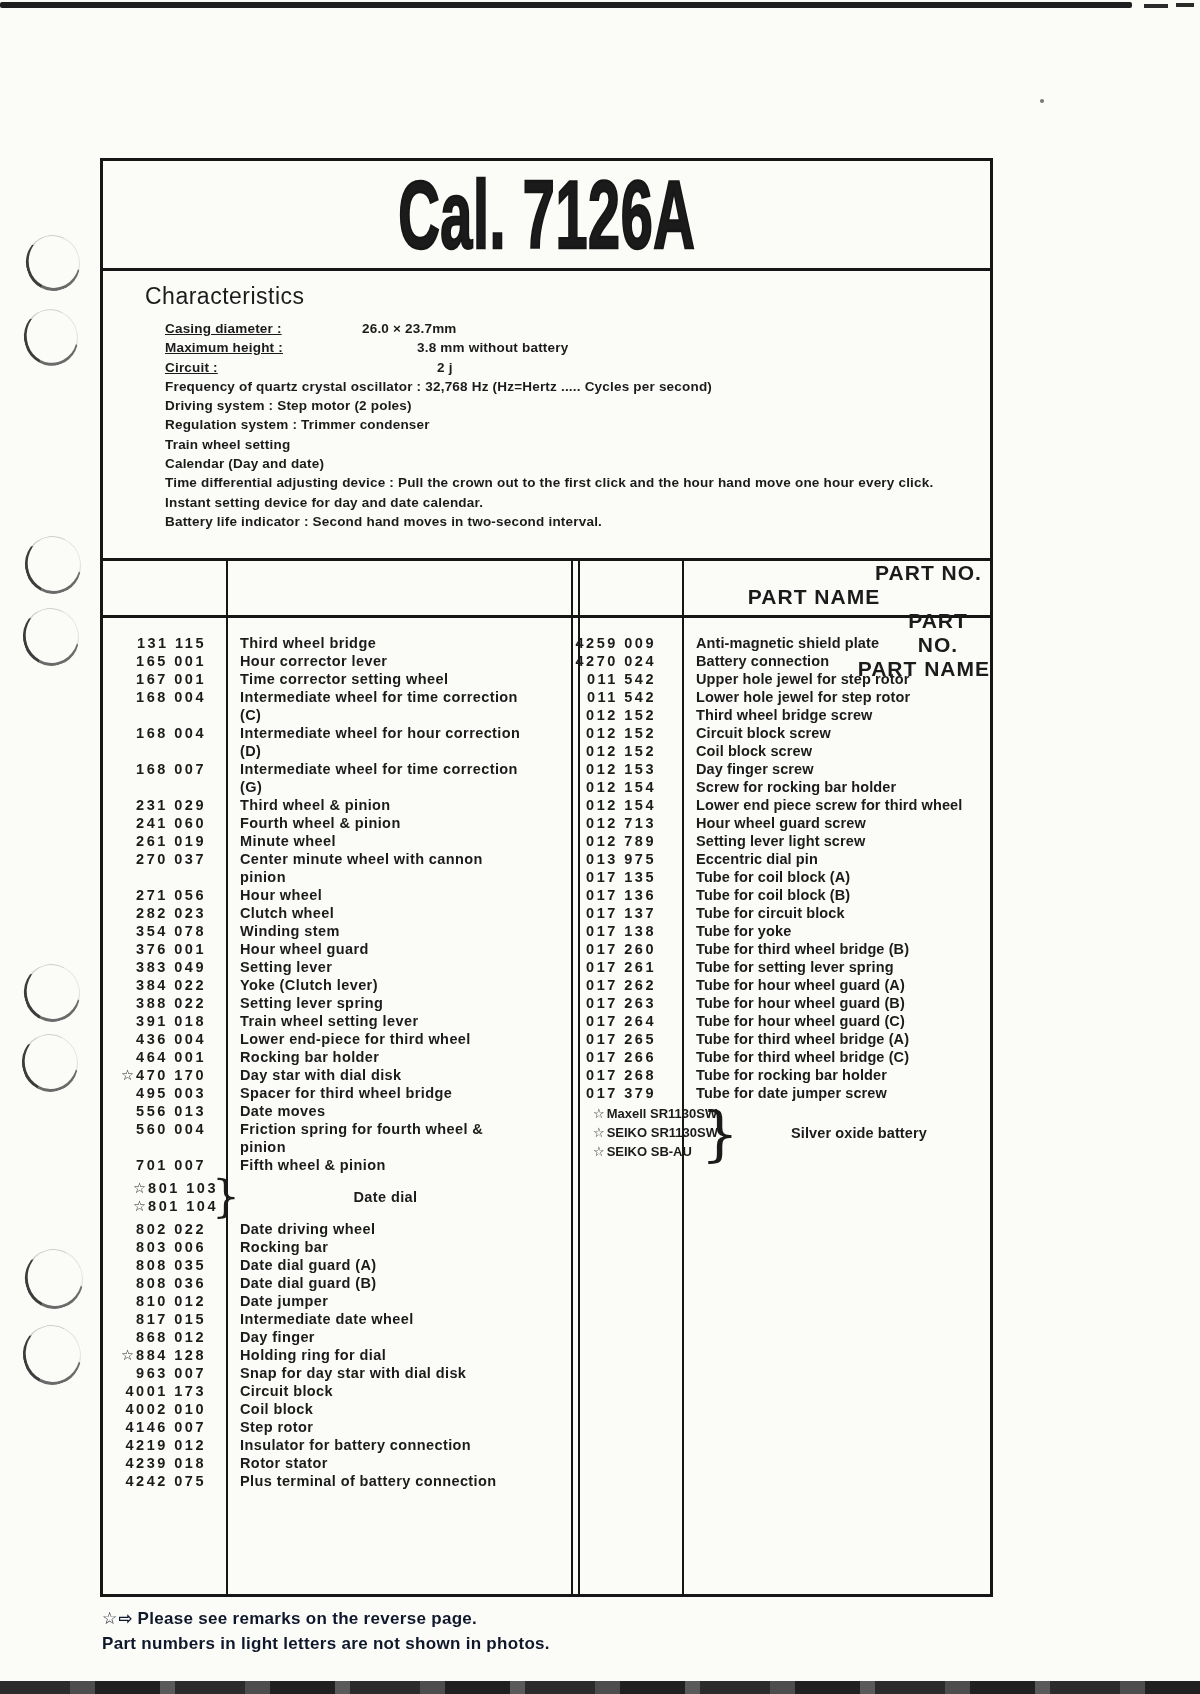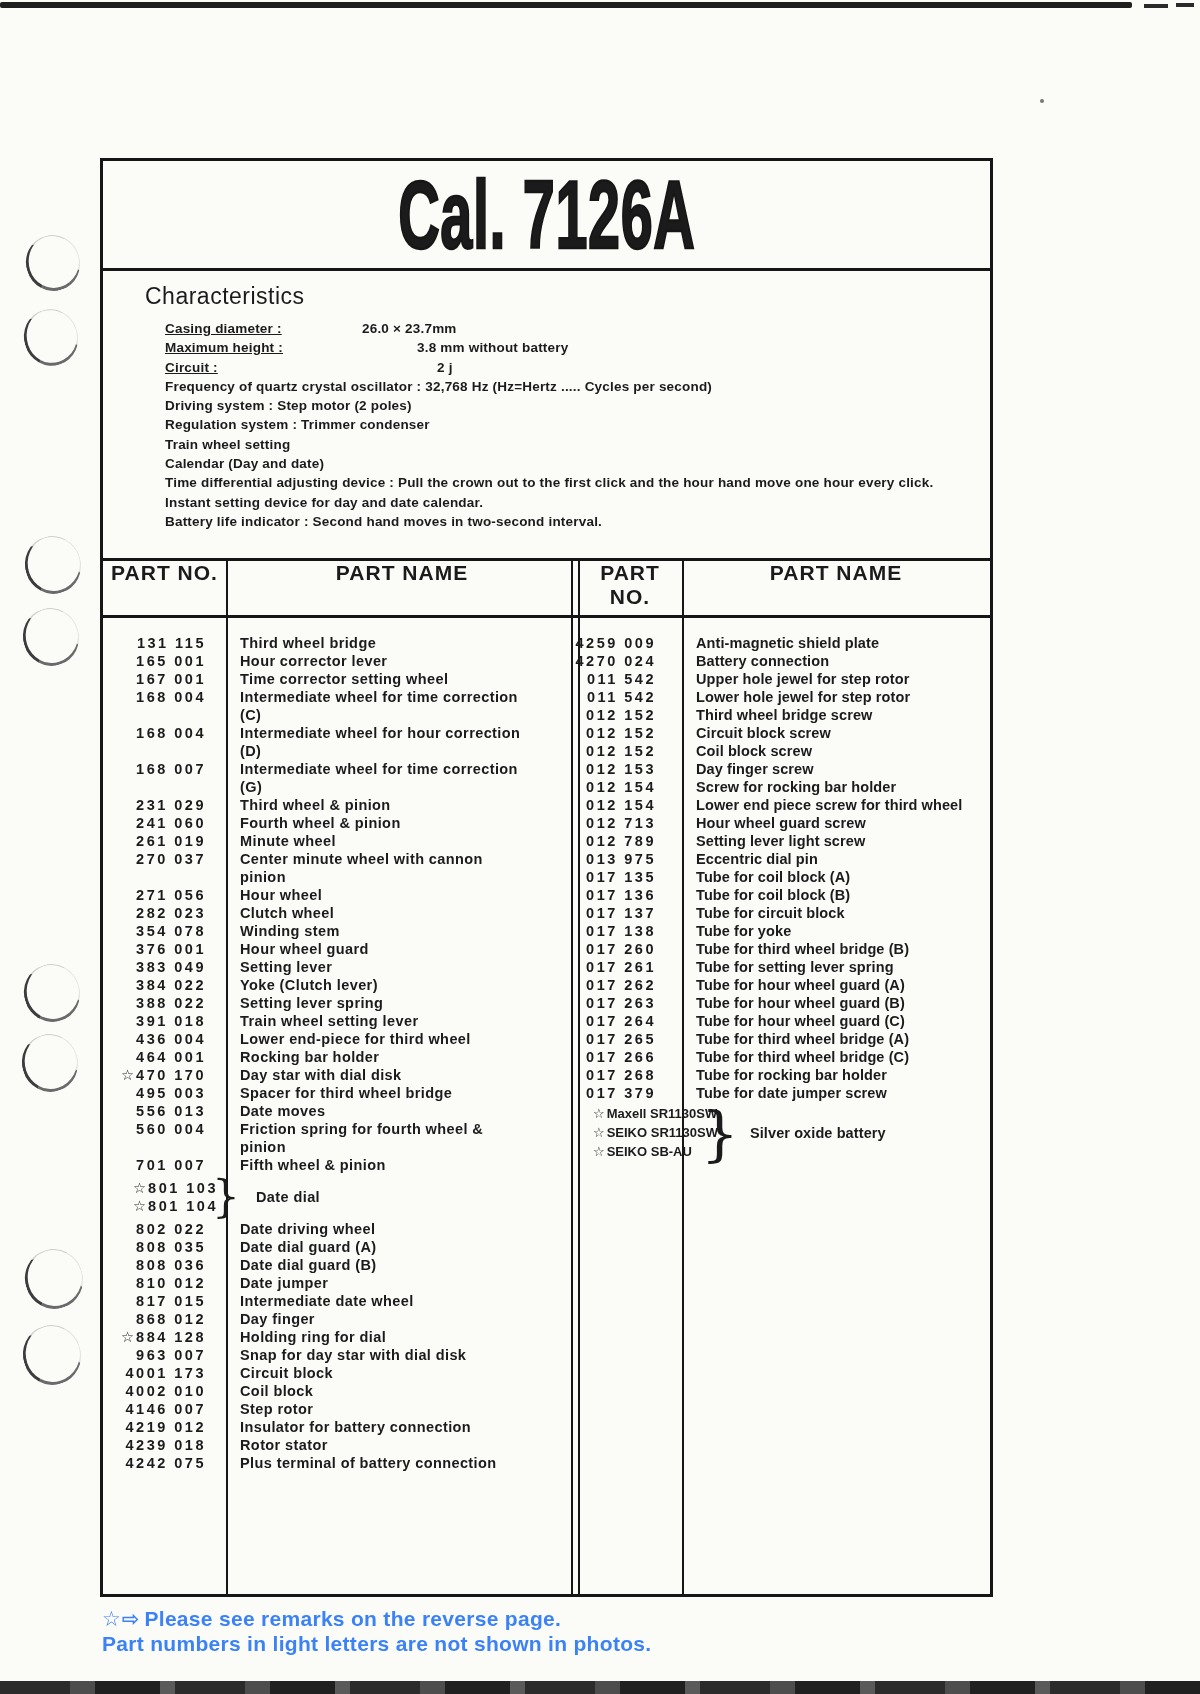--- a/index.html
+++ b/index.html
@@ -40,22 +40,22 @@
   .specs{margin-left:62px;font-size:13.5px;font-weight:bold;line-height:19.3px;letter-spacing:.2px;}
   .spec-line .spec-label{display:inline-block;min-width:197px;text-decoration:underline;}
   .spec-line:nth-child(2) .spec-value{margin-left:55px;}
   .spec-line:nth-child(3) .spec-value{margin-left:75px;}
 
   
   .ptable{position:relative;box-sizing:border-box;border:3px solid #161616;min-height:1038px;}
   .vline{position:absolute;top:0;bottom:0;width:2px;background:#161616;}
   .vl1{left:123px;} .vl2{left:468px;} .vl3{left:475px;} .vl4{left:579px;}
 
-  .thead{display:flex;height:54px;border-bottom:3px solid #161616;align-items:flex-start;
-    font-size:21px;font-weight:bold;letter-spacing:1px;}
+  .thead{display:flex;height:54px;border-bottom:3px solid #161616;align-items:flex-end;
+    font-size:21px;font-weight:bold;letter-spacing:1px;flex-direction:column;}
   .th{text-align:center;box-sizing:border-box;}
   .th.c1{width:123px;} .th.c2{width:352px;} .th.c3{width:104px;} .th.c4{flex:1;}
 
   .tbody{display:flex;align-items:flex-start;padding-top:16px;min-height:960px;}
   .half{--nw:123px;}
   .half-left{width:472px;}
   .half-right{flex:1;--nw:107px;}
 
   .prow{display:flex;align-items:flex-start;line-height:18px;font-size:14.5px;font-weight:bold;}
   .pno{flex:0 0 var(--nw);box-sizing:border-box;text-align:right;padding-right:20px;
@@ -64,31 +64,31 @@
   .pname{flex:1;padding-left:14px;padding-right:44px;letter-spacing:.4px;}
   .half-right .pname{padding-right:6px;letter-spacing:.1px;}
   .star{letter-spacing:0;margin-right:2px;}
 
   .prow.grp-row{margin:5px 16px;position:relative;}
   .prow.grp-row .pno{position:relative;padding-right:24px;}
   .noline{display:block;}
   .brace{position:absolute;right:2px;top:50%;transform:translateY(-52%);
     font-family:"DejaVu Serif",serif;font-weight:normal;font-size:44px;
     -webkit-text-stroke:0;letter-spacing:0;}
-  .prow.grp-row .pname{align-self:center;}
+  .prow.grp-row .pname{align-self:center;text-align:center;}
 
   .prow.battery-row{margin-top:2px;}
   .prow.battery-row .pno{text-align:left;padding-left:2px;padding-right:18px;letter-spacing:0;}
   .prow.battery-row .noline{font-size:13px;line-height:19px;white-space:nowrap;}
   .prow.battery-row .brace{font-size:60px;right:-3px;}
   .prow.battery-row .pname{align-self:center;}
 
   
-  .footnotes{margin-top:9px;margin-left:2px;font-size:21px;font-weight:bold;
-    line-height:25px;letter-spacing:.3px;color:#3b82f6;}
+  .footnotes{margin-top:9px;margin-left:2px;font-size:17px;font-weight:bold;
+    line-height:25px;letter-spacing:.3px;color:#0f172a;}
   .fn-icons{margin-right:4px;letter-spacing:1px;}
 </style>
 </head>
 <body>
 
 <div class="page">
 
   <div class="scan-top"></div>
   <div class="scan-top-dash1"></div>
   <div class="scan-top-dash2"></div>
@@ -247,20 +247,24 @@
                 <span class="noline"><span class="star">☆</span><span>801 104</span></span>
                 <span class="brace">}</span>
               </div>
               <div class="pname">Date dial</div>
             </div>
             <div class="prow">
               <div class="pno"><span>802 022</span></div>
               <div class="pname">Date driving wheel</div>
             </div>
             <div class="prow">
+              <div class="pno"><span>803 006</span></div>
+              <div class="pname">Rocking bar</div>
+            </div>
+            <div class="prow">
               <div class="pno"><span>808 035</span></div>
               <div class="pname">Date dial guard (A)</div>
             </div>
             <div class="prow">
               <div class="pno"><span>808 036</span></div>
               <div class="pname">Date dial guard (B)</div>
             </div>
             <div class="prow">
               <div class="pno"><span>810 012</span></div>
               <div class="pname">Date jumper</div>

